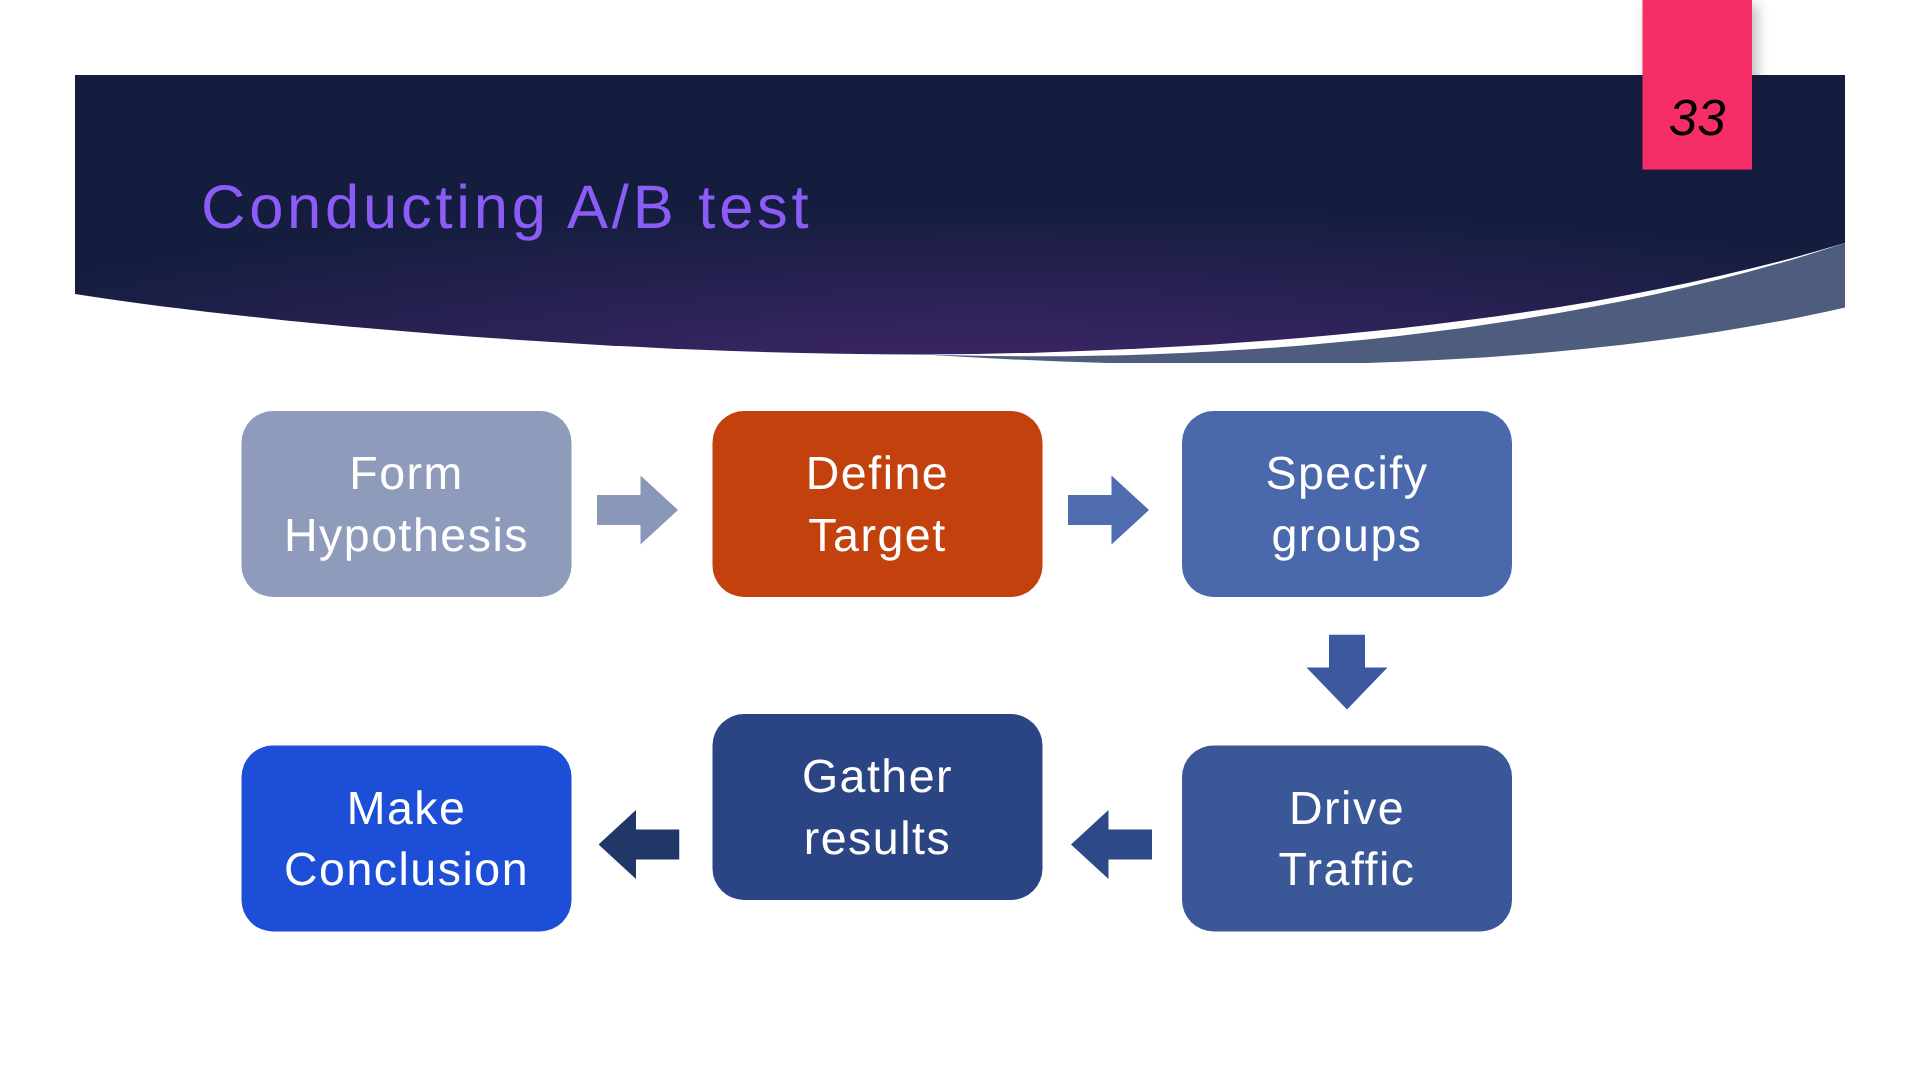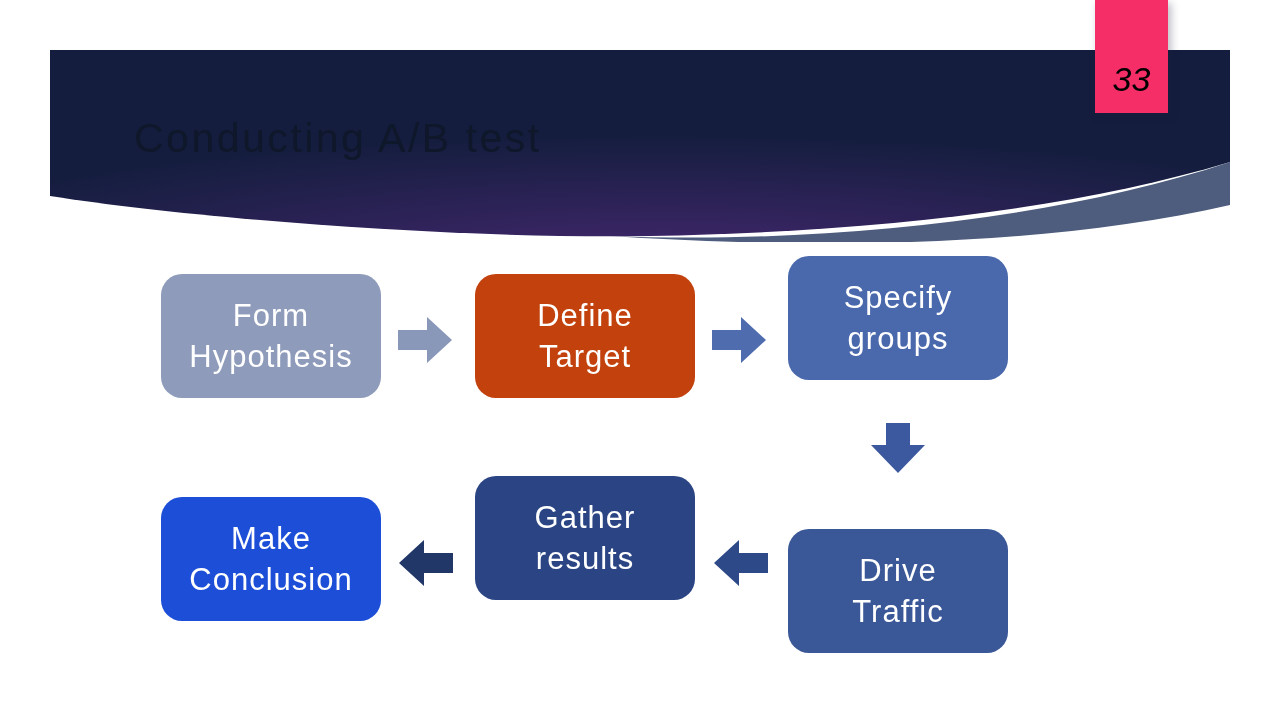--- a/index.html
+++ b/index.html
@@ -24,21 +24,21 @@
     top: 50px;
     width: 1180px;
     height: 192px;
     display: block;
   }
   .slide-title {
     position: absolute;
     left: 134px;
     top: 116px;
     margin: 0;
-    color: #0f172a;
+    color: #8b5cf6;
     font-size: 41px;
     font-weight: 300;
     letter-spacing: 2.5px;
     line-height: 1.1;
   }
   .page-badge {
     position: absolute;
     left: 1095px;
     top: 0;
     width: 73px;
@@ -69,21 +69,21 @@
   .step-label {
     color: #ffffff;
     font-size: 31px;
     font-weight: 300;
     letter-spacing: 1px;
     line-height: 41px;
     white-space: pre-line;
   }
   .step-1 { left: 161px; top: 274px; }
   .step-2 { left: 475px; top: 274px; }
-  .step-3 { left: 788px; top: 256px; }
+  .step-3 { left: 788px; top: 274px; }
   .step-4 { left: 788px; top: 497px; }
   .step-5 { left: 475px; top: 476px; }
   .step-6 { left: 161px; top: 497px; }
   .arrow { position: absolute; width: 54px; height: 50px; }
   .arrow-1 { left: 398px; top: 315px; }
   .arrow-2 { left: 712px; top: 315px; }
   .arrow-3 { left: 871px; top: 423px; }
   .arrow-4 { left: 714px; top: 538px; }
   .arrow-5 { left: 399px; top: 538px; }
 </style>
@@ -131,21 +131,21 @@
 
     <div class="step step-3" style="background-color: rgb(74, 104, 172);">
       <span class="step-label">Specify
 groups</span>
     </div>
 
     <svg class="arrow arrow-3" viewBox="0 0 54 50">
       <polygon points="15,0 39,0 39,22 54,22 27,50 0,22 15,22" style="fill: rgb(60, 89, 160);"></polygon>
     </svg>
 
-    <div class="step step-4" style="background-color: rgb(58, 87, 152); margin-top: 32px;">
+    <div class="step step-4" style="background-color: rgb(58, 87, 152);">
       <span class="step-label">Drive
 Traffic</span>
     </div>
 
     <svg class="arrow arrow-4" viewBox="0 0 54 50">
       <polygon points="54,15 25,15 25,2 0,25 25,48 25,35 54,35" style="fill: rgb(45, 73, 135);"></polygon>
     </svg>
 
     <div class="step step-5" style="background-color: rgb(43, 69, 132);">
       <span class="step-label">Gather

